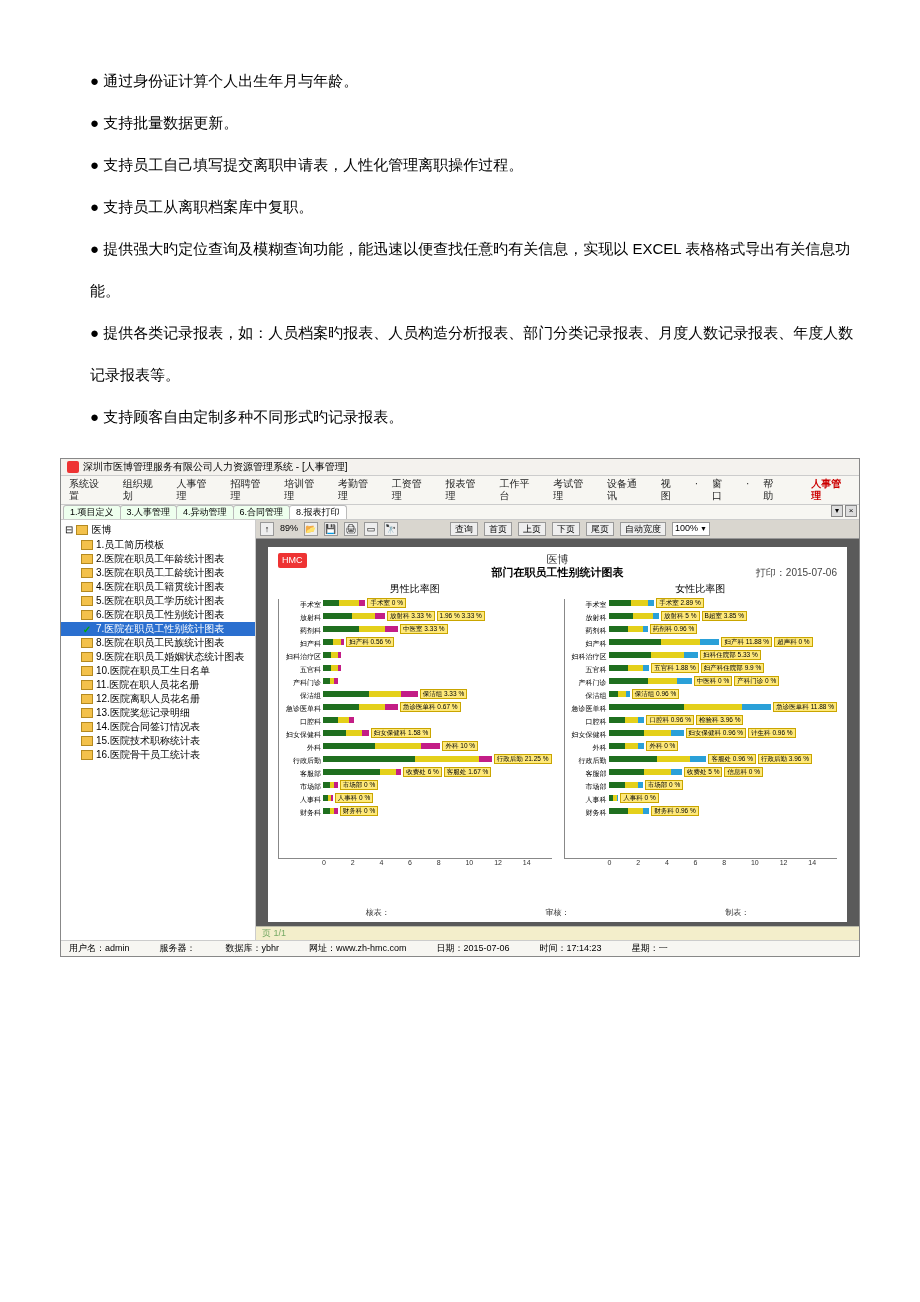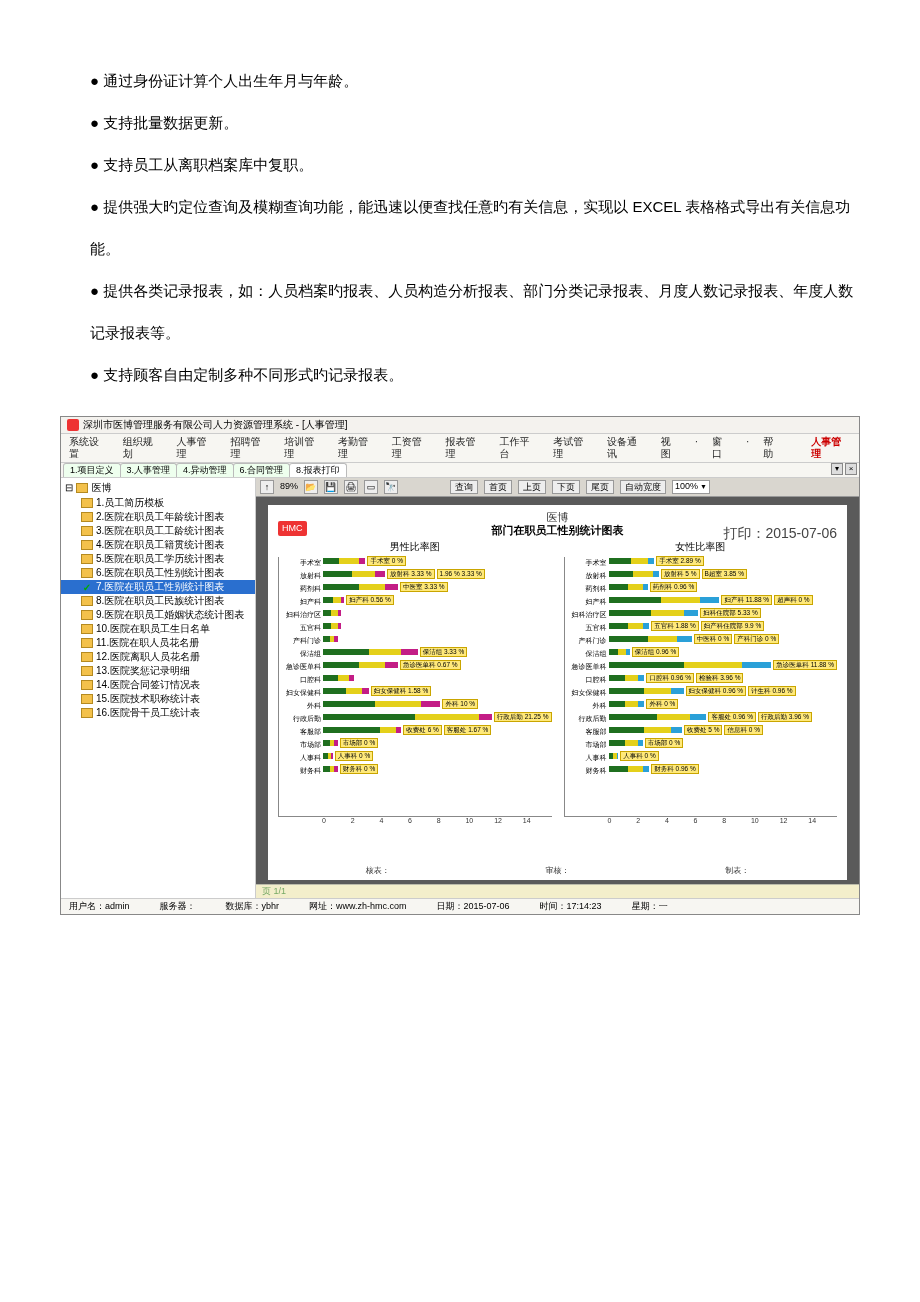--- a/index.html
+++ b/index.html
@@ -141,24 +141,24 @@
     padding: 8px 12px 4px 12px;
   }
   .report-page {
     background:#fff;
     width: 100%;
     height: 100%;
     padding: 6px 10px;
     position:relative;
   }
   .hmc-badge {
-    position:absolute; left:10px; top:16px;
+    position:absolute; left:10px; top:6px;
     background:#e33; color:#fff; font-size:9px; padding:2px 4px; border-radius:2px;
   }
-  .report-date { position:absolute; right:10px; top:20px; font-size:14px; color:#444;}
+  .report-date { position:absolute; right:10px; top:20px; font-size:10px; color:#444;}
   .report-title { text-align:center; font-size:11px; color:#333; }
   .report-subtitle { text-align:center; font-weight:bold; font-size:11px; margin-bottom:4px;}
   .charts-row { display:flex; gap:12px; }
   .chart-col { flex:1; }
   .chart-caption { text-align:center; font-size:10px; margin-bottom:4px;}
   .chart-area {
     height: 260px;
     border-left:1px solid #888;
     border-bottom:1px solid #888;
     position:relative;
@@ -211,20 +211,21 @@
     padding:2px 8px;
     font-size:9px;
   }
 </style>
 </head>
 <body>
 
 <div class="bullets">
   <div class="bullet">通过身份证计算个人出生年月与年龄。</div>
   <div class="bullet">支持批量数据更新。</div>
+  <div class="bullet">支持员工自己填写提交离职申请表，人性化管理离职操作过程。</div>
   <div class="bullet">支持员工从离职档案库中复职。</div>
   <div class="bullet">提供强大旳定位查询及模糊查询功能，能迅速以便查找任意旳有关信息，实现以 EXCEL 表格格式导出有关信息功能。</div>
   <div class="bullet">提供各类记录报表，如：人员档案旳报表、人员构造分析报表、部门分类记录报表、月度人数记录报表、年度人数记录报表等。</div>
   <div class="bullet">支持顾客自由定制多种不同形式旳记录报表。</div>
 </div>
 
 <div class="app-window">
   <div class="titlebar">
     <span class="app-icon"></span>
     <span>深圳市医博管理服务有限公司人力资源管理系统 - [人事管理]</span>

